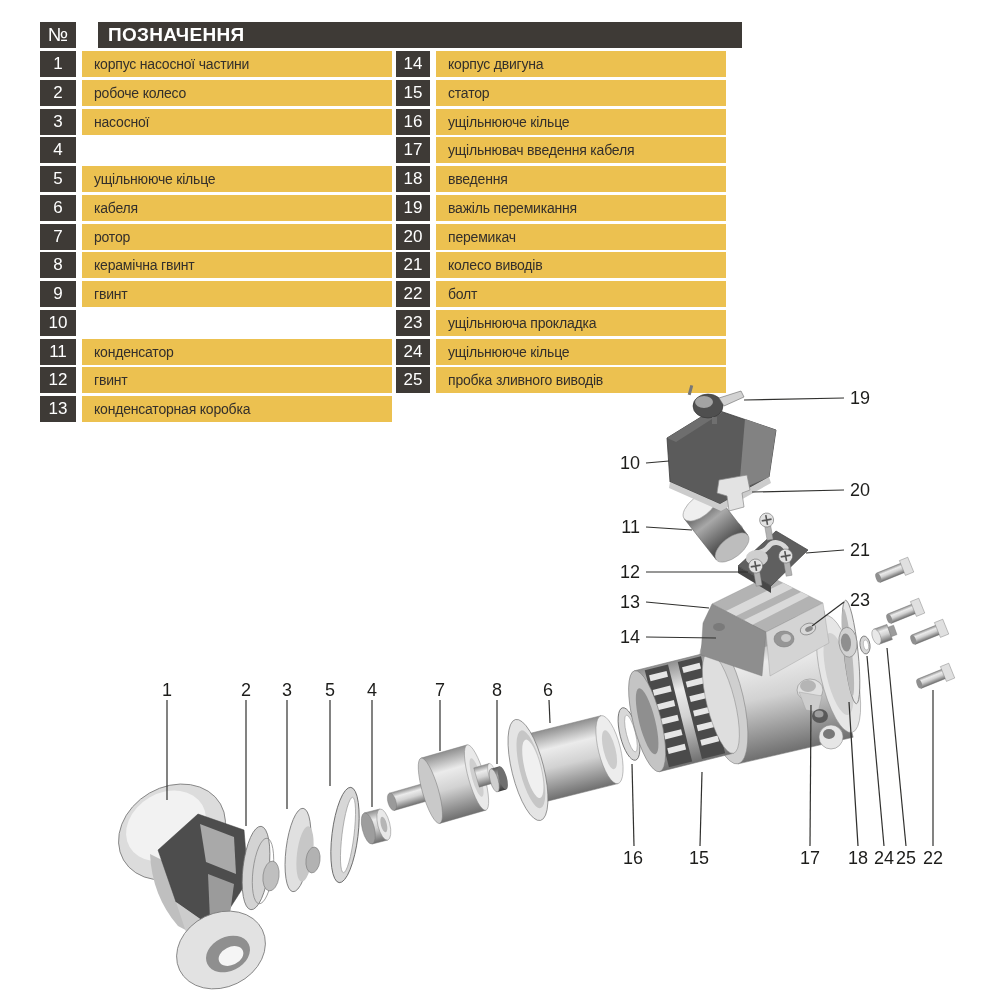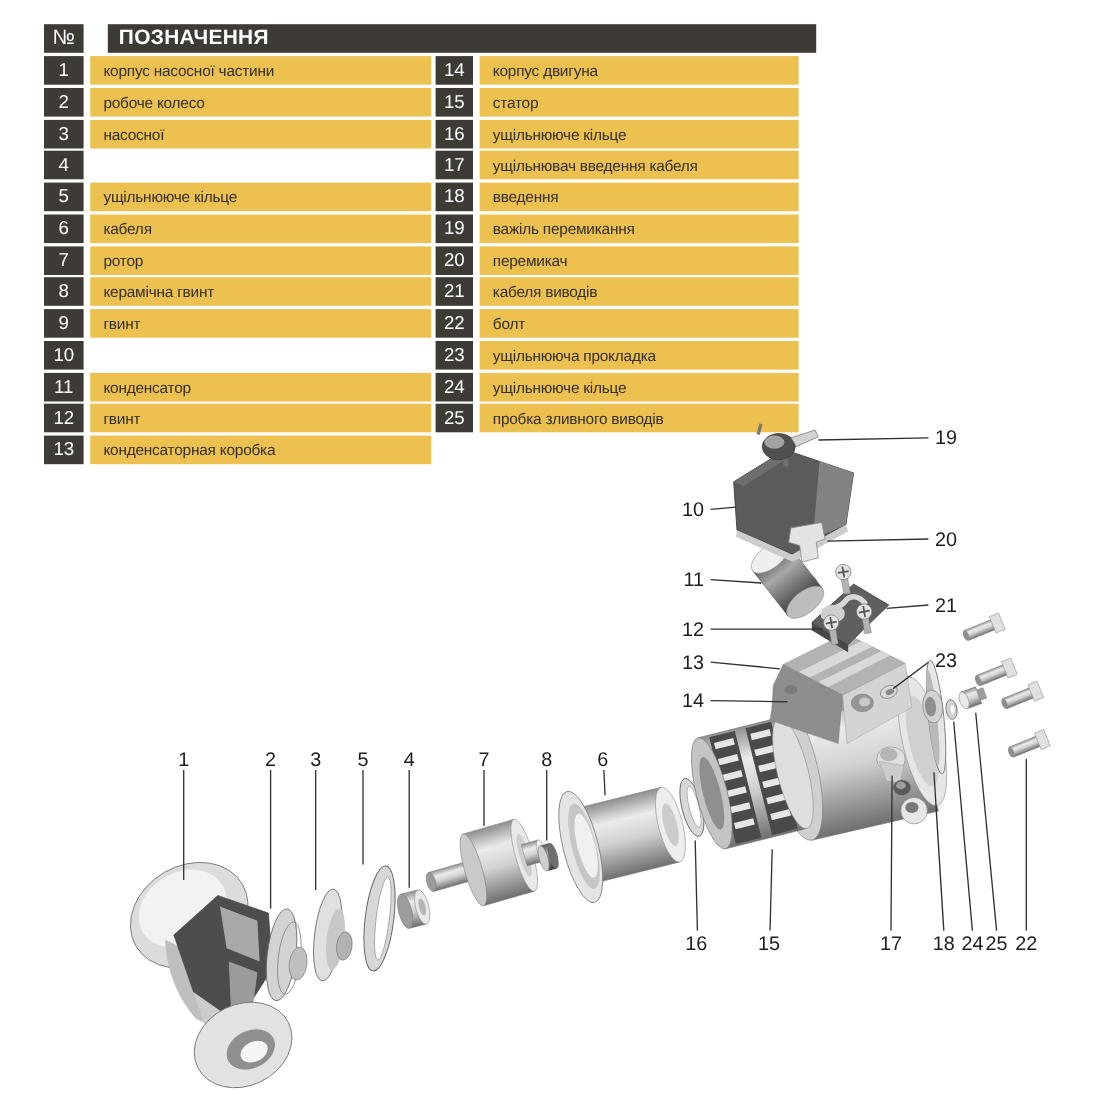--- a/index.html
+++ b/index.html
@@ -130,21 +130,21 @@
       <div class="row">
         <div class="num">19</div>
         <div class="lbl">важіль перемикання</div>
       </div>
       <div class="row">
         <div class="num">20</div>
         <div class="lbl">перемикач</div>
       </div>
       <div class="row">
         <div class="num">21</div>
-        <div class="lbl">кабеля виводів</div>
+        <div class="lbl">колесо виводів</div>
       </div>
       <div class="row">
         <div class="num">22</div>
         <div class="lbl">болт</div>
       </div>
       <div class="row">
         <div class="num">23</div>
         <div class="lbl">ущільнююча прокладка</div>
       </div>
       <div class="row">

